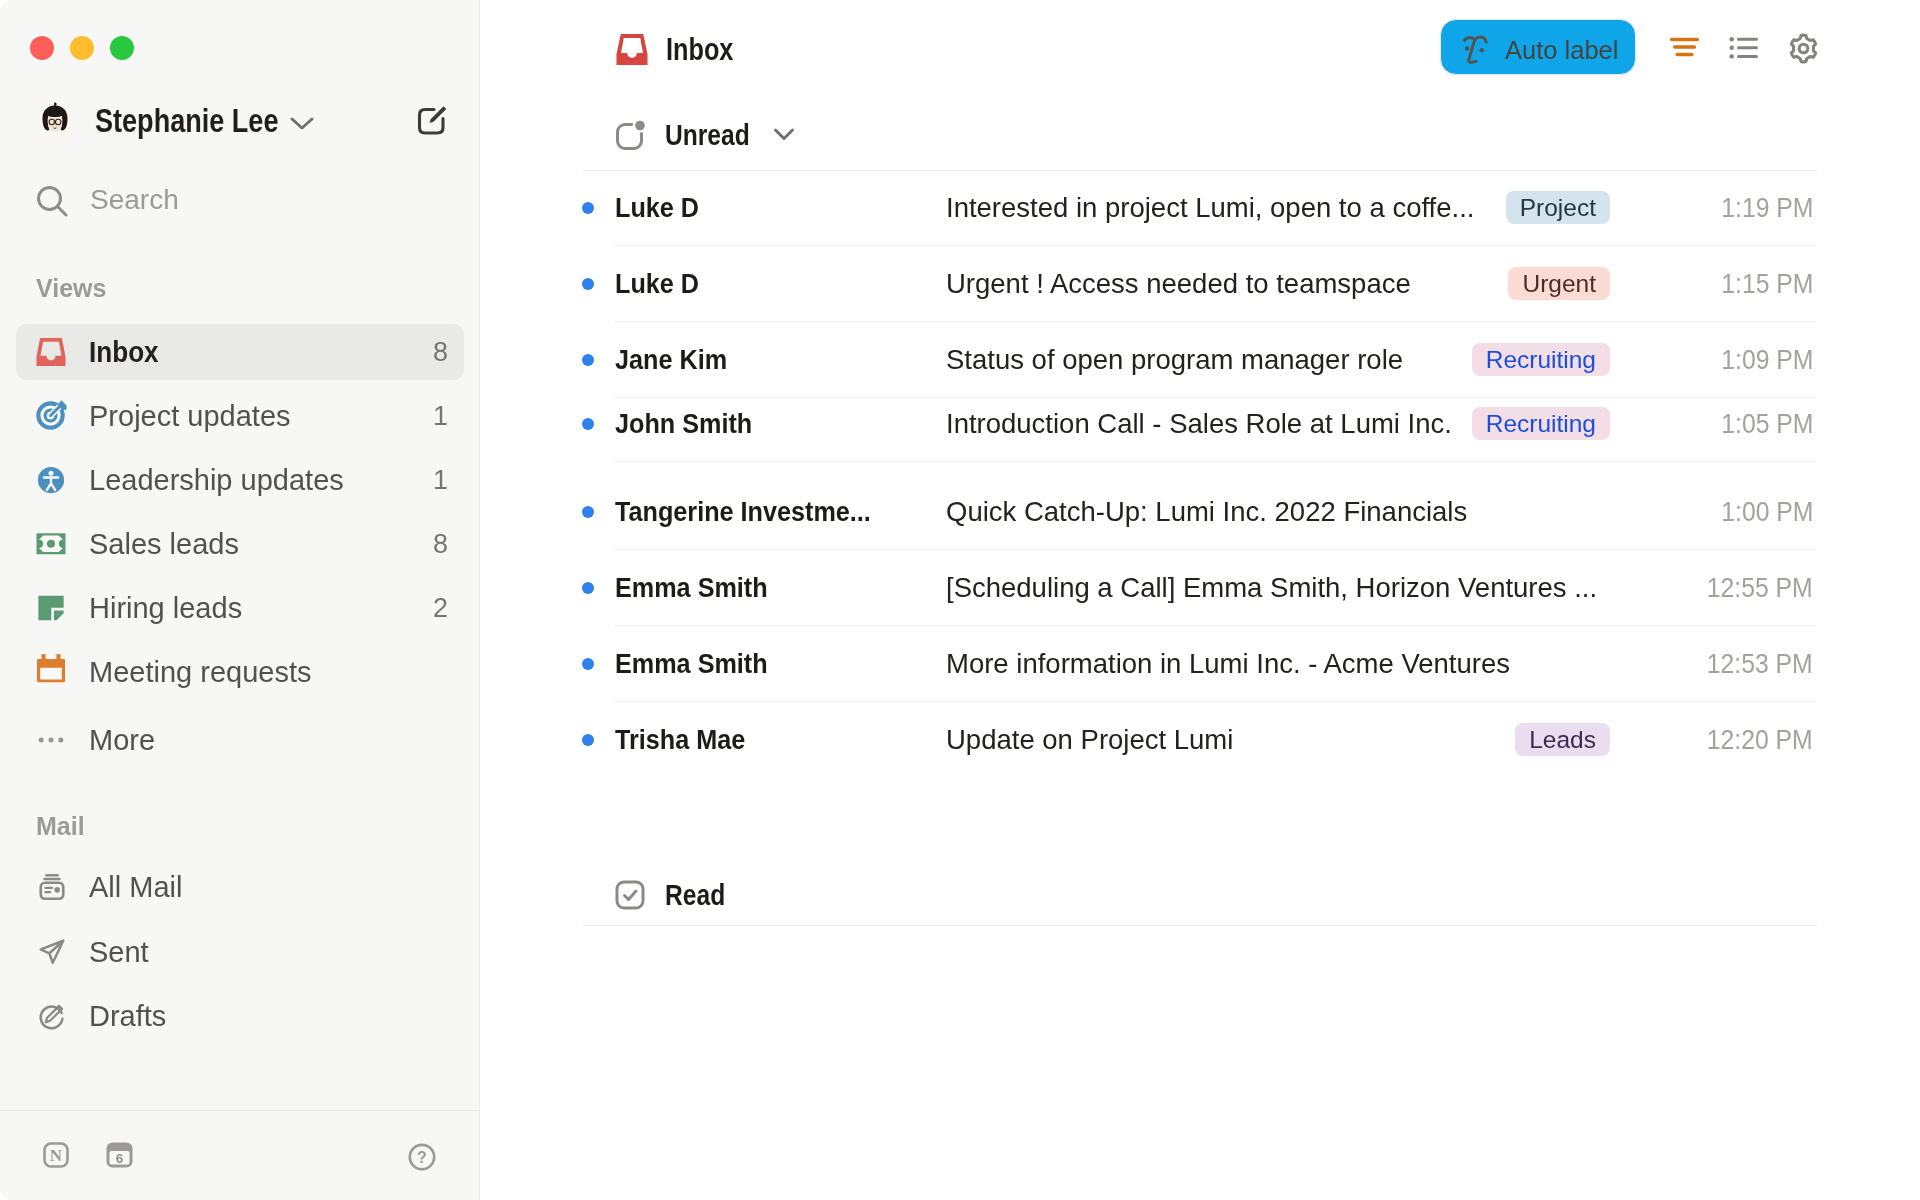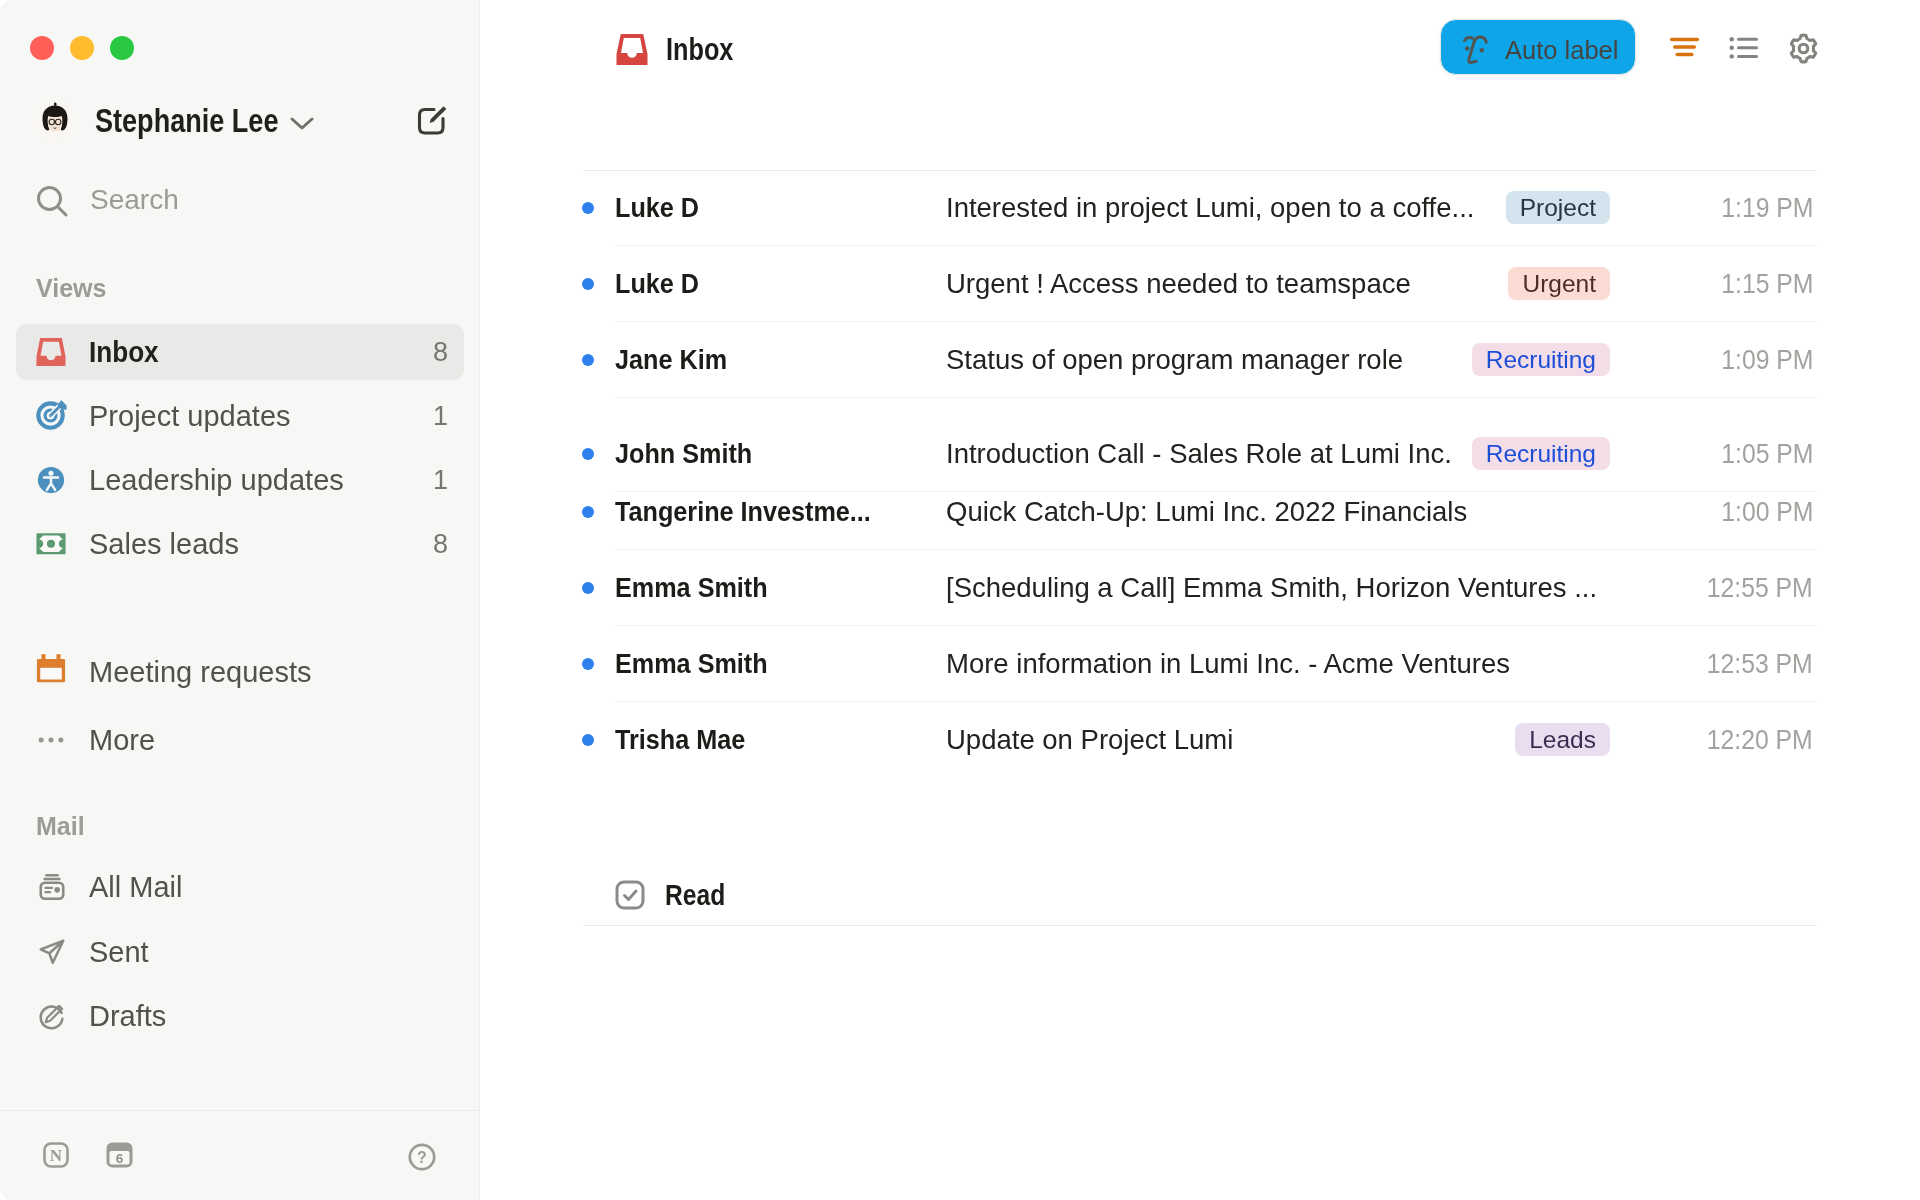--- a/index.html
+++ b/index.html
@@ -101,20 +101,28 @@
   </div>
   <div class="navrow" style="top:516px;">
     <svg class="ic" viewBox="0 0 32 32">
       <rect x="0.5" y="4.5" width="31" height="22.5" rx="1" fill="#5c9a72"></rect>
       <path d="M7.8,7 H24.2 L28.8,11.2 A3.4,3.4 0 0 0 28.8,20.2 L24.2,24.4 H7.8 L3.2,20.2 A3.4,3.4 0 0 0 3.2,11.2 Z" fill="#fbfaf8"></path>
       <circle cx="16" cy="15.7" r="4.3" fill="#5c9a72"></circle>
     </svg>
     <div class="lbl">Sales leads</div>
         <div class="cnt">8</div>
   </div>
+  <div class="navrow" style="top:580px;">
+    <svg class="ic" viewBox="0 0 32 32">
+      <path d="M2.5,3 H29.5 V15.8 H16.3 V29 H2.5 Z" fill="#5c9a72"></path>
+      <path d="M19.2,18.7 H29.5 V21.7 L21.9,29 H19.2 Z" fill="#5c9a72"></path>
+    </svg>
+    <div class="lbl">Hiring leads</div>
+        <div class="cnt">2</div>
+  </div>
   <div class="navrow" style="top:644px;">
     <svg class="ic" style="overflow:visible;" viewBox="0 0 32 32">
       <rect x="1" y="2" width="30" height="25" rx="1.5" fill="#dd7d2e"></rect>
       <rect x="4.5" y="11.5" width="23" height="12.5" fill="#fbfaf8"></rect>
       <rect x="5.8" y="-3" width="4.4" height="6" fill="#dd7d2e"></rect>
       <rect x="21.8" y="-3" width="4.4" height="6" fill="#dd7d2e"></rect>
     </svg>
     <div class="lbl">Meeting requests</div>
   </div>
   <div class="navrow" style="top:712px;">
@@ -195,20 +203,31 @@
     <circle cx="4.7" cy="7.2" r="2.2" fill="#85837f"></circle>
     <circle cx="4.7" cy="15.8" r="2.2" fill="#85837f"></circle>
     <circle cx="4.7" cy="24.4" r="2.2" fill="#85837f"></circle>
     <path d="M11.5,7.2 L29.5,7.2 M11.5,15.8 L29.5,15.8 M11.5,24.4 L29.5,24.4" stroke="#85837f" stroke-width="3" stroke-linecap="round"></path>
   </svg>
   <svg class="abs" style="left:1305px;top:30px;" width="37" height="37" viewBox="0 0 24 24">
     <path fill="#85837f" d="M12,8.2a3.8,3.8 0 1,0 0,7.6a3.8,3.8 0 1,0 0,-7.6zm0,2a1.8,1.8 0 1,1 0,3.6a1.8,1.8 0 1,1 0,-3.6z"></path>
     <path fill="none" stroke="#85837f" stroke-width="2" stroke-linejoin="round" d="M10.4,3.6 Q12,3 13.6,3.6 L14.2,5.6 Q15.3,6 16.2,6.8 L18.3,6.4 Q19.4,7.6 19.9,9.1 L18.4,10.6 Q18.6,11.8 18.4,13.4 L19.9,14.9 Q19.4,16.4 18.3,17.6 L16.2,17.2 Q15.3,18 14.2,18.4 L13.6,20.4 Q12,21 10.4,20.4 L9.8,18.4 Q8.7,18 7.8,17.2 L5.7,17.6 Q4.6,16.4 4.1,14.9 L5.6,13.4 Q5.4,12.2 5.6,10.6 L4.1,9.1 Q4.6,7.6 5.7,6.4 L7.8,6.8 Q8.7,6 9.8,5.6 Z"></path>
   </svg>
 
+  <div class="secrow" style="top:110px;width:1240px;">
+    <svg class="abs" style="left:35px;top:10px;" width="32" height="32" viewBox="0 0 32 32">
+      <rect x="2.5" y="4.5" width="24" height="24" rx="7.5" fill="none" stroke="#8b8a86" stroke-width="3"></rect>
+      <circle cx="25" cy="5.5" r="7.3" fill="#ffffff"></circle>
+      <circle cx="25" cy="5.5" r="4.8" fill="#8b8a86"></circle>
+    </svg>
+    <div class="t">Unread</div>
+    <svg class="abs" style="left:193px;top:17px;" width="22" height="15" viewBox="0 0 22 15">
+      <path d="M2.5,3 L11,11.5 L19.5,3" fill="none" stroke="#72706c" stroke-width="3" stroke-linecap="round" stroke-linejoin="round"></path>
+    </svg>
+  </div>
   <div class="abs" style="left:103px;top:170px;width:1234px;height:1px;background:#ececeb;"></div>
 
   <div class="mrow" style="top:170px;">
     <div class="dot"></div>
         <div class="sender">Luke D</div>
     <div class="subj">Interested in project Lumi, open to a coffe...</div>
     <div class="tag tag-blue">Project</div>
     <div class="time">1:19 PM</div>
         <div class="line"></div>
   </div>
@@ -221,21 +240,21 @@
         <div class="line"></div>
   </div>
   <div class="mrow" style="top:322px;">
     <div class="dot"></div>
         <div class="sender">Jane Kim</div>
     <div class="subj">Status of open program manager role</div>
     <div class="tag tag-pink">Recruiting</div>
     <div class="time">1:09 PM</div>
         <div class="line"></div>
   </div>
-  <div class="mrow" style="top:416px;">
+  <div class="mrow" style="top:386px;">
     <div class="dot"></div>
         <div class="sender">John Smith</div>
     <div class="subj">Introduction Call - Sales Role at Lumi Inc.</div>
     <div class="tag tag-pink">Recruiting</div>
     <div class="time">1:05 PM</div>
         <div class="line"></div>
   </div>
   <div class="mrow" style="top:474px;">
     <div class="dot"></div>
         <div class="sender">Tangerine Investme...</div>

